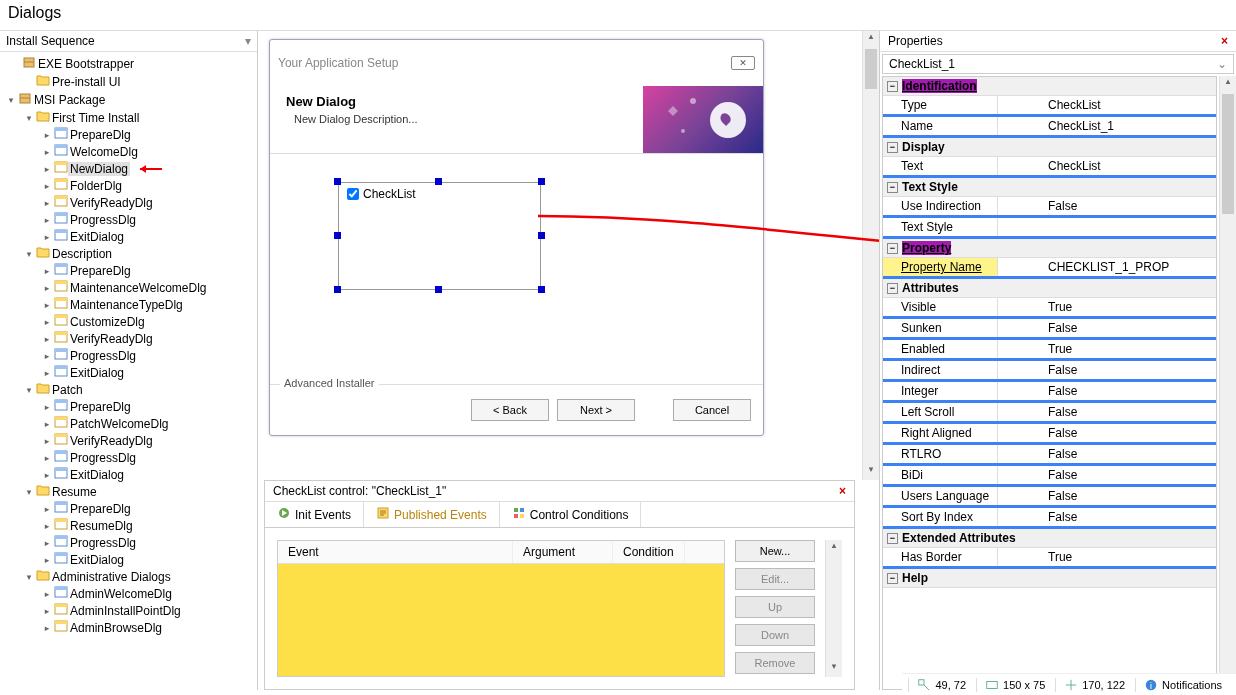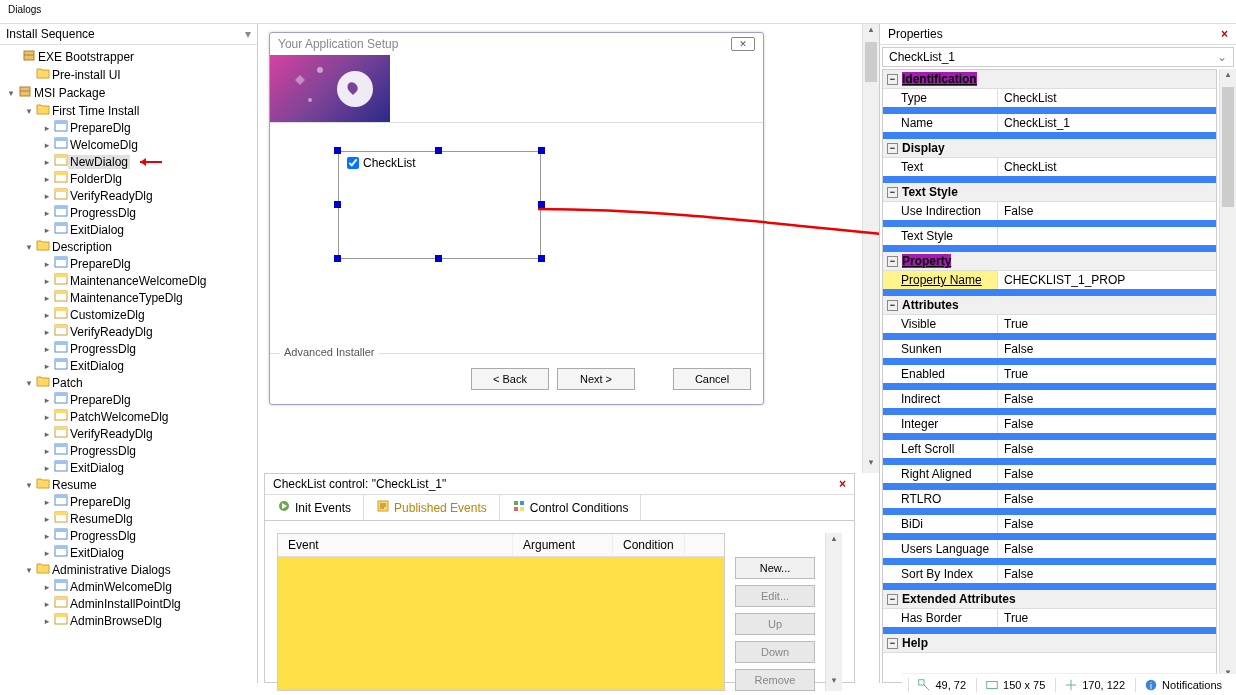--- a/index.html
+++ b/index.html
@@ -1,37 +1,37 @@
 <!DOCTYPE html>
 <html><head>
   <meta charset="utf-8">
   <style>
     * { box-sizing: border-box; margin: 0; padding: 0; font-family: "Segoe UI", Tahoma, sans-serif; }
     body { font-size: 12px; background: #fff; overflow: hidden; height: 695px; width: 1236px; }
     
-    .main-title { padding: 4px 8px 8px 8px; font-size: 10px; }
+    .main-title { padding: 4px 8px 8px 8px; font-size: 16px; }
     
     .app { display: flex; height: 660px; border-top: 1px solid #ddd; }
     
     
     .left-panel { width: 258px; border-right: 1px solid #ccc; display: flex; flex-direction: column; }
     .panel-header { padding: 3px 6px; border-bottom: 1px solid #ddd; display: flex; justify-content: space-between; align-items: center; }
     .tree { overflow-y: auto; padding: 2px 0; flex: 1; }
     .tree-node { display: flex; align-items: center; padding: 1px 0; white-space: nowrap; cursor: pointer; }
     .expand { width: 14px; height: 14px; display: inline-flex; align-items: center; justify-content: center; color: #666; font-size: 9px; }
     .tree-label { padding: 0 2px; }
     .highlighted { background: #e0e0e0; }
     
     
     .center-panel { flex: 1; display: flex; flex-direction: column; background: #fff; position: relative; }
     .center-top { flex: 1; overflow: auto; padding: 8px 6px; position: relative; }
     
     
     .dialog-preview { width: 495px; margin: 0 0 0 5px; background: #fff; border: 1px solid #a0a0c0; border-radius: 3px; box-shadow: 0 0 3px rgba(0,0,0,0.2); }
-    .dlg-titlebar { display: flex; justify-content: space-between; align-items: center; padding: 4px 8px; }
+    .dlg-titlebar { display: flex; justify-content: space-between; align-items: center; padding: 16px 8px; }
     .dlg-title { color: #888; font-size: 12px; }
     .dlg-close { width: 24px; height: 14px; border: 1px solid #888; border-radius: 2px; display: flex; align-items: center; justify-content: center; font-size: 9px; color: #555; }
     .dlg-banner { height: 68px; display: flex; border-bottom: 1px solid #ddd; }
     .dlg-banner-left { flex: 1; padding: 8px 16px; }
     .dlg-banner-title { font-weight: bold; font-size: 13px; margin-bottom: 4px; }
     .dlg-banner-desc { font-size: 11px; padding-left: 8px; color: #333; }
     .dlg-banner-img { width: 120px; background: linear-gradient(135deg, #d642a0 0%, #7b4397 50%, #2a2a8a 100%); position: relative; }
     .dlg-body { height: 230px; position: relative; }
     
     .checklist-ctrl { position: absolute; left: 68px; top: 28px; width: 203px; height: 108px; border: 1px solid #999; background: #fff; }
@@ -50,32 +50,32 @@
     .events-close { color: #c00; font-weight: bold; cursor: pointer; }
     .tabs { display: flex; border-bottom: 1px solid #ccc; background: #fff; }
     .tab { padding: 4px 12px; border-right: 1px solid #ddd; display: flex; align-items: center; gap: 4px; cursor: pointer; }
     .tab.active { color: #b8860b; }
     .events-body { flex: 1; display: flex; padding: 12px; gap: 10px; }
     .events-table { flex: 1; border: 1px solid #ccc; background: #fde047; }
     .events-thead { display: flex; border-bottom: 1px solid #ddd; background: #fafafa; }
     .events-th { padding: 4px 10px; border-right: 1px solid #eee; }
     .events-actions { width: 80px; display: flex; flex-direction: column; gap: 6px; }
     .act-btn { height: 22px; border: 1px solid #bbb; background: #e8e8e8; font-size: 11px; color: #888; cursor: pointer; }
-    .act-btn.enabled { color: #000; background: #f0f0f0; margin-top: 24px; }
+    .act-btn.enabled { color: #000; background: #f0f0f0; }
     
     
     .right-panel { width: 357px; border-left: 1px solid #ccc; display: flex; flex-direction: column; }
     .prop-header { display: flex; justify-content: space-between; padding: 3px 8px; border-bottom: 1px solid #ddd; }
     .prop-close { color: #c00; font-weight: bold; cursor: pointer; }
     .prop-select { padding: 2px 6px; border: 1px solid #ccc; margin: 2px; display: flex; justify-content: space-between; align-items: center; background: #fff; }
     .prop-grid { flex: 1; overflow-y: auto; border: 1px solid #ccc; margin: 0 2px; }
     .prop-group { display: flex; align-items: center; background: #f0f0f0; padding: 2px 4px; font-weight: bold; border-bottom: 1px solid #ddd; }
     .prop-group.highlight .grp-label { background: #a21caf; text-decoration: underline; }
     .prop-expand { width: 11px; height: 11px; border: 1px solid #888; display: inline-flex; align-items: center; justify-content: center; font-size: 9px; margin-right: 4px; }
-    .prop-row { display: flex; border-bottom: 7px solid #3b82f6; }
+    .prop-row { display: flex; border-bottom: 3px solid #3b82f6; gap: 44px; }
     .prop-key { width: 115px; padding: 2px 4px 2px 18px; border-right: 1px solid #ddd; }
     .prop-key.highlight { background: #fff48c; text-decoration: underline; }
     .prop-val { flex: 1; padding: 2px 6px; }
     
     
     .annotation-svg { position: absolute; pointer-events: none; z-index: 100; }
     
     
     .status-bar { position: absolute; bottom: 0; right: 0; height: 22px; display: flex; align-items: center; gap: 2px; padding: 0 6px; border-top: 1px solid #eee; background: #fff; font-size: 11px; }
     .status-cell { display: flex; align-items: center; gap: 4px; padding: 0 8px; border-left: 1px solid #ddd; }
@@ -372,20 +372,24 @@
   </div>
 
   <div class="center-panel">
     <div class="center-top" style="position:relative;">
       <div class="dialog-preview">
         <div class="dlg-titlebar">
           <span class="dlg-title">Your Application Setup</span>
           <span class="dlg-close">✕</span>
         </div>
         <div class="dlg-banner">
+          <div class="dlg-banner-left">
+            <div class="dlg-banner-title">New Dialog</div>
+            <div class="dlg-banner-desc">New Dialog Description...</div>
+          </div>
           <div class="dlg-banner-img">
             <svg width="120" height="68" viewBox="0 0 120 68">
               <circle cx="85" cy="34" r="18" fill="#fff" opacity="0.9"></circle>
               <path d="M79 28 a6 6 0 0 1 8 8 l-4 4 -4-4 a6 6 0 0 1 0-8" fill="#7b4397"></path>
               <circle cx="50" cy="15" r="3" fill="#fff" opacity="0.5"></circle>
               <circle cx="40" cy="45" r="2" fill="#fff" opacity="0.5"></circle>
               <polygon points="25,25 30,20 35,25 30,30" fill="#fff" opacity="0.4"></polygon>
             </svg>
           </div>
         </div>

